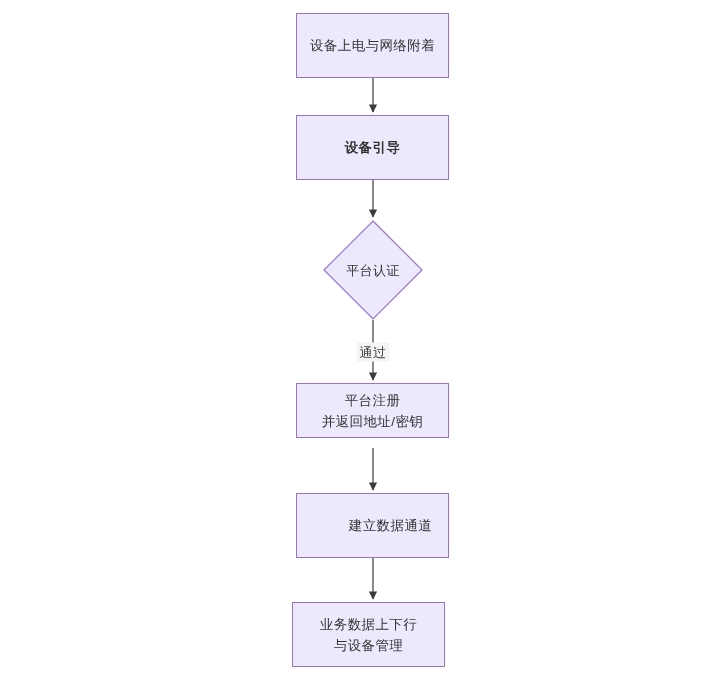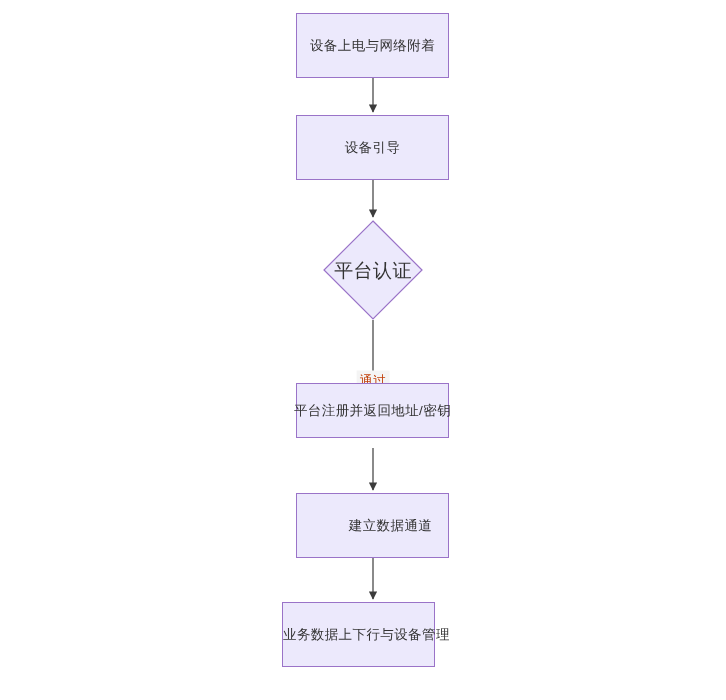--- a/index.html
+++ b/index.html
@@ -20,21 +20,21 @@
     top: 0;
     width: 726px;
     height: 700px;
   }
   .node {
     position: absolute;
     box-sizing: border-box;
     background: #ece9fc;
     border: 1px solid #9a73c8;
     display: flex;
-    flex-direction: row;
+    flex-direction: column;
     align-items: center;
     justify-content: center;
     color: #333333;
     font-size: 13.5px;
     line-height: 21px;
     text-align: center;
     letter-spacing: 0.4px;
   }
   .node .line-text {
     display: block;
@@ -55,36 +55,35 @@
   .decision-label {
     position: absolute;
     left: 0;
     top: 0;
     width: 100px;
     height: 100px;
     display: flex;
     align-items: center;
     justify-content: center;
     color: #333333;
-    font-size: 19px;
+    font-size: 13px;
     line-height: 21px;
     letter-spacing: 0.4px;
     white-space: nowrap;
   }
   .edge-label {
     position: absolute;
     background: #f4f4f4;
-    color: #c2410c;
+    color: #404040;
     font-size: 13px;
     line-height: 17px;
     letter-spacing: 0.4px;
     padding: 1px 3px;
     white-space: nowrap;
     transform: translate(-50%, -50%);
-    margin-top: 28px;
   }
 </style>
 </head>
 <body>
 
 <svg id="flow-canvas" viewBox="0 0 726 700" xmlns="http://www.w3.org/2000/svg">
   <defs>
     <marker id="arrow" viewBox="0 0 10 10" refX="9" refY="5" markerWidth="7" markerHeight="7" orient="auto-start-reverse">
       <path d="M 0 0 L 10 5 L 0 10 z" fill="#3c3c3c"></path>
     </marker>
@@ -104,21 +103,21 @@
   </g>
   <g>
     <line x1="373" y1="558" x2="373" y2="599" stroke="#3c3c3c" stroke-width="1.2" marker-end="url(#arrow)"></line>
   </g>
 </svg>
 
 <div class="node" style="left:296px; top:13px; width:153px; height:65px;">
   <span class="line-text">设备上电与网络附着</span>
 </div>
 
-<div class="node" style="left:296px; top:115px; width:153px; height:65px;">
+<div class="node" style="left:296px; top:115px; width:153px; height:65px;font-weight:bold;">
   <span class="line-text">设备引导</span>
 </div>
 
 <div class="decision-wrap" style="left:323px; top:220px;">
   <svg class="decision-shape" viewBox="0 0 100 100" xmlns="http://www.w3.org/2000/svg">
     <polygon points="50,1 99,50 50,99 1,50" fill="#ece9fc" stroke="#9a73c8" stroke-width="1.2"></polygon>
   </svg>
   <div class="decision-label">平台认证</div>
 </div>
 
@@ -126,16 +125,16 @@
 
 <div class="node" style="left:296px; top:383px; width:153px; height:55px;">
   <span class="line-text">平台注册</span>
   <span class="line-text">并返回地址/密钥</span>
 </div>
 
 <div class="node" style="left:296px; top:493px; width:153px; height:65px;padding-left:36px;">
   <span class="line-text">建立数据通道</span>
 </div>
 
-<div class="node" style="left:282px; top:602px; width:153px; height:65px;justify-content:space-between;">
+<div class="node" style="left:292px; top:602px; width:153px; height:65px;">
   <span class="line-text">业务数据上下行</span>
   <span class="line-text">与设备管理</span>
 </div>
 
 </body></html>

